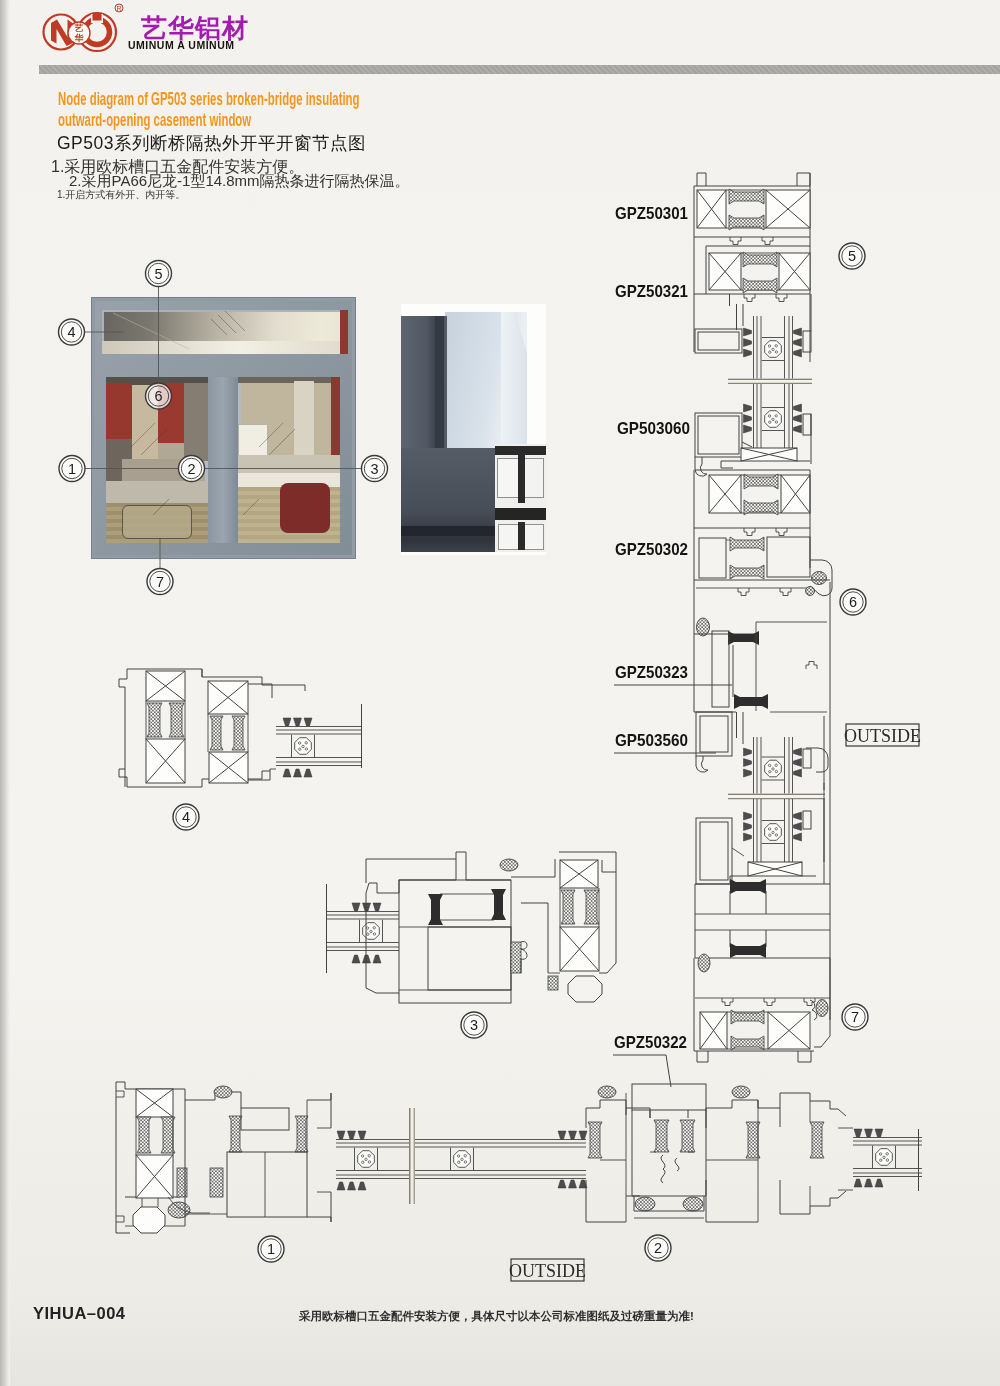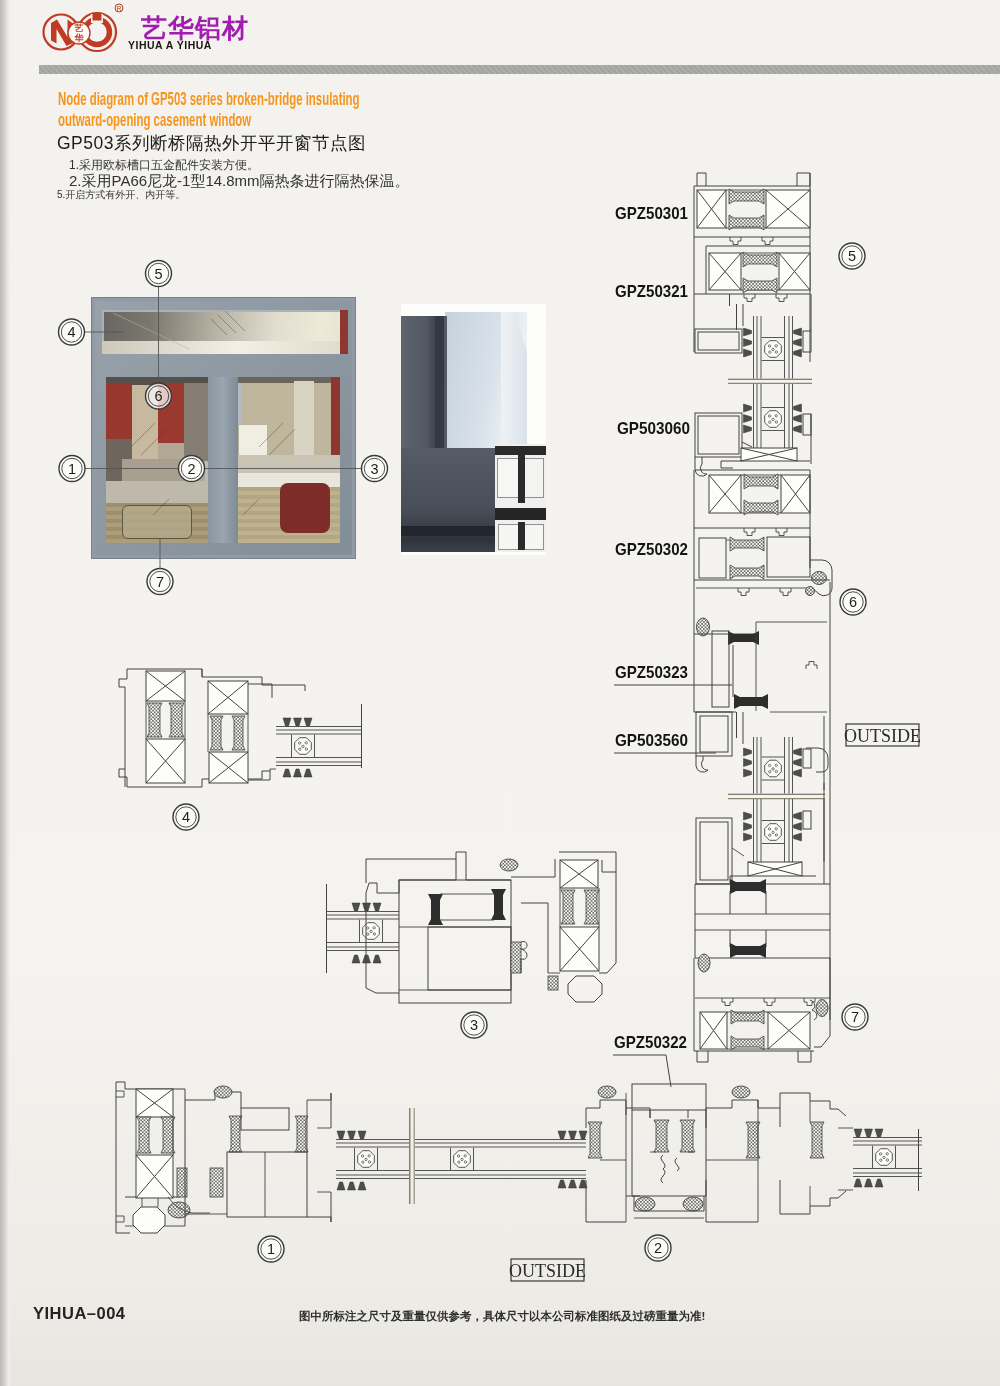--- a/index.html
+++ b/index.html
@@ -22,35 +22,35 @@
   <circle cx="49" cy="31" r="11" fill="#fdfcf8" stroke="#bf3b24" stroke-width="1.4"></circle>
   <text x="49" y="29" font-size="9" fill="#bf3b24" text-anchor="middle" font-weight="bold">艺</text>
   <text x="49" y="38.5" font-size="9" fill="#bf3b24" text-anchor="middle" font-weight="bold">华</text>
   <circle cx="89" cy="6" r="4" fill="none" stroke="#bf3b24" stroke-width="1"></circle>
   <text x="89" y="9" font-size="7" fill="#bf3b24" text-anchor="middle">R</text>
   </g>
 </svg>
 
 <div class="abs" style="left:127px;top:11px;font-size:26px;font-weight:bold;color:#a21caf;letter-spacing:1px;margin-left:14px;">艺华铝材</div>
 
-<div class="abs" style="left:128px;top:39px;font-size:10.5px;font-weight:bold;color:#18140f;letter-spacing:0.5px;">YIHUA A YIHUA</div>
+<div class="abs" style="left:128px;top:39px;font-size:10.5px;font-weight:bold;color:#18140f;letter-spacing:0.5px;">UMINUM A UMINUM</div>
 
 <div class="abs" style="left:39px;top:65px;width:961px;height:8.5px;background:repeating-linear-gradient(45deg,#a3a3a1 0 2px,#adadab 2px 4px);"></div>
 
 <div class="abs" style="left:58px;top:88px;font-size:19px;font-weight:bold;color:#f6951d;transform:scaleX(0.60);transform-origin:left top;white-space:nowrap;letter-spacing:0px;">Node diagram of GP503 series broken-bridge insulating</div>
 
 <div class="abs" style="left:58px;top:109px;font-size:19px;font-weight:bold;color:#f6951d;transform:scaleX(0.60);transform-origin:left top;white-space:nowrap;letter-spacing:0px;">outward-opening casement window</div>
 
 <div class="abs" style="left:57px;top:131px;font-size:17.5px;font-weight:normal;color:#1d1d1d;letter-spacing:0.5px;white-space:nowrap;">GP503系列断桥隔热外开平开窗节点图</div>
 
-<div class="abs" style="left:69px;top:157px;font-size:12px;color:#333;">1.采用欧标槽口五金配件安装方便。</div>
+<div class="abs" style="left:51px;top:157px;font-size:16px;color:#333;">1.采用欧标槽口五金配件安装方便。</div>
 
 <div class="abs" style="left:57px;top:172px;font-size:15px;color:#333;margin-left:12px;">2.采用PA66尼龙-1型14.8mm隔热条进行隔热保温。</div>
 
-<div class="abs" style="left:57px;top:187.5px;font-size:10px;color:#333;">5.开启方式有外开、内开等。</div>
+<div class="abs" style="left:57px;top:187.5px;font-size:10px;color:#333;">1.开启方式有外开、内开等。</div>
 
 <div class="abs" style="left:91px;top:297px;width:265px;height:262px;background:linear-gradient(135deg,#99a2ab,#818d97);box-shadow:inset 0 0 0 1px #77818b, inset 0 0 0 4px #919ba5;">
 
   <div class="abs" style="left:11px;top:13px;width:246px;height:44px;box-shadow:inset 0 0 0 2px #aab3bb;background:linear-gradient(97deg,#686560 0%,#7b786f 20%,#b5b0a1 45%,#e2ddcf 70%,#edead9 88%,#e6e2d4 100%);"></div>
 
   <div class="abs" style="left:11px;top:44px;width:246px;height:13px;background:linear-gradient(90deg,#cdc8ba,#f2efe4 55%,#dfdacc);"></div>
 
   <div class="abs" style="left:249px;top:13px;width:8px;height:44px;background:#8c3730;"></div>
 
   <div class="abs" style="left:15px;top:80px;width:102px;height:166px;background:#b0a795;box-shadow:inset 0 0 0 3px #b3bcc4;">
@@ -685,12 +685,12 @@
       <line x1="895.5" y1="1145.7" x2="895.5" y2="1168.3" stroke="#434343" stroke-width="0.9"></line>
       <line x1="918.5" y1="1129" x2="918.5" y2="1191" stroke="#434343" stroke-width="1.0"></line>
       <circle cx="658" cy="1248" r="13" fill="#fbfbf9" stroke="#3a3a3a" stroke-width="1.4"></circle>
       <circle cx="658" cy="1248" r="10.2" fill="none" stroke="#3a3a3a" stroke-width="0.9"></circle>
       <text x="658" y="1253.2" font-family="Liberation Sans, sans-serif" font-size="14.5" fill="#1e1e1e" text-anchor="middle">2</text>
     </g>
 </svg>
 
 <div class="abs" style="left:33px;top:1304px;font-size:16.5px;font-weight:bold;color:#232323;letter-spacing:0.5px;">YIHUA–004</div>
 
-<div class="abs" style="left:299px;top:1309px;font-size:11.5px;font-weight:bold;color:#2e2e2e;">图中所标注之尺寸及重量仅供参考，具体尺寸以本公司标准图纸及过磅重量为准!</div>
+<div class="abs" style="left:299px;top:1309px;font-size:11.5px;font-weight:bold;color:#2e2e2e;">采用欧标槽口五金配件安装方便，具体尺寸以本公司标准图纸及过磅重量为准!</div>
 </body></html>

